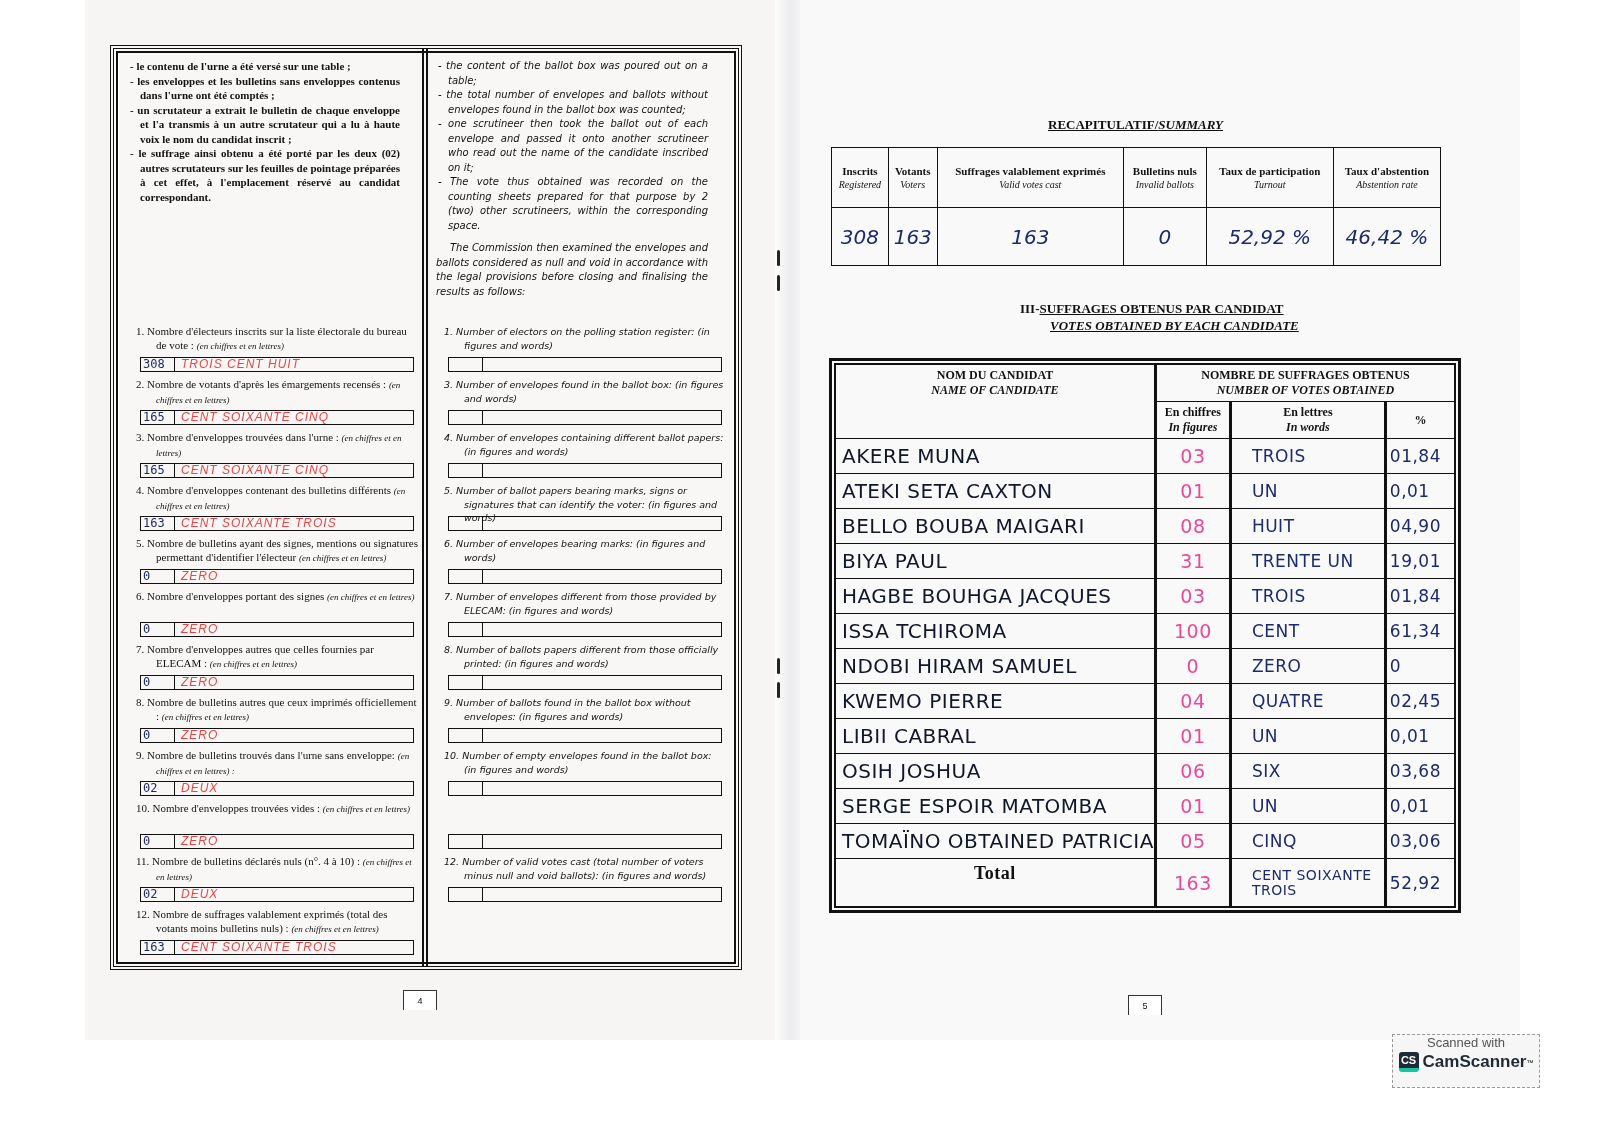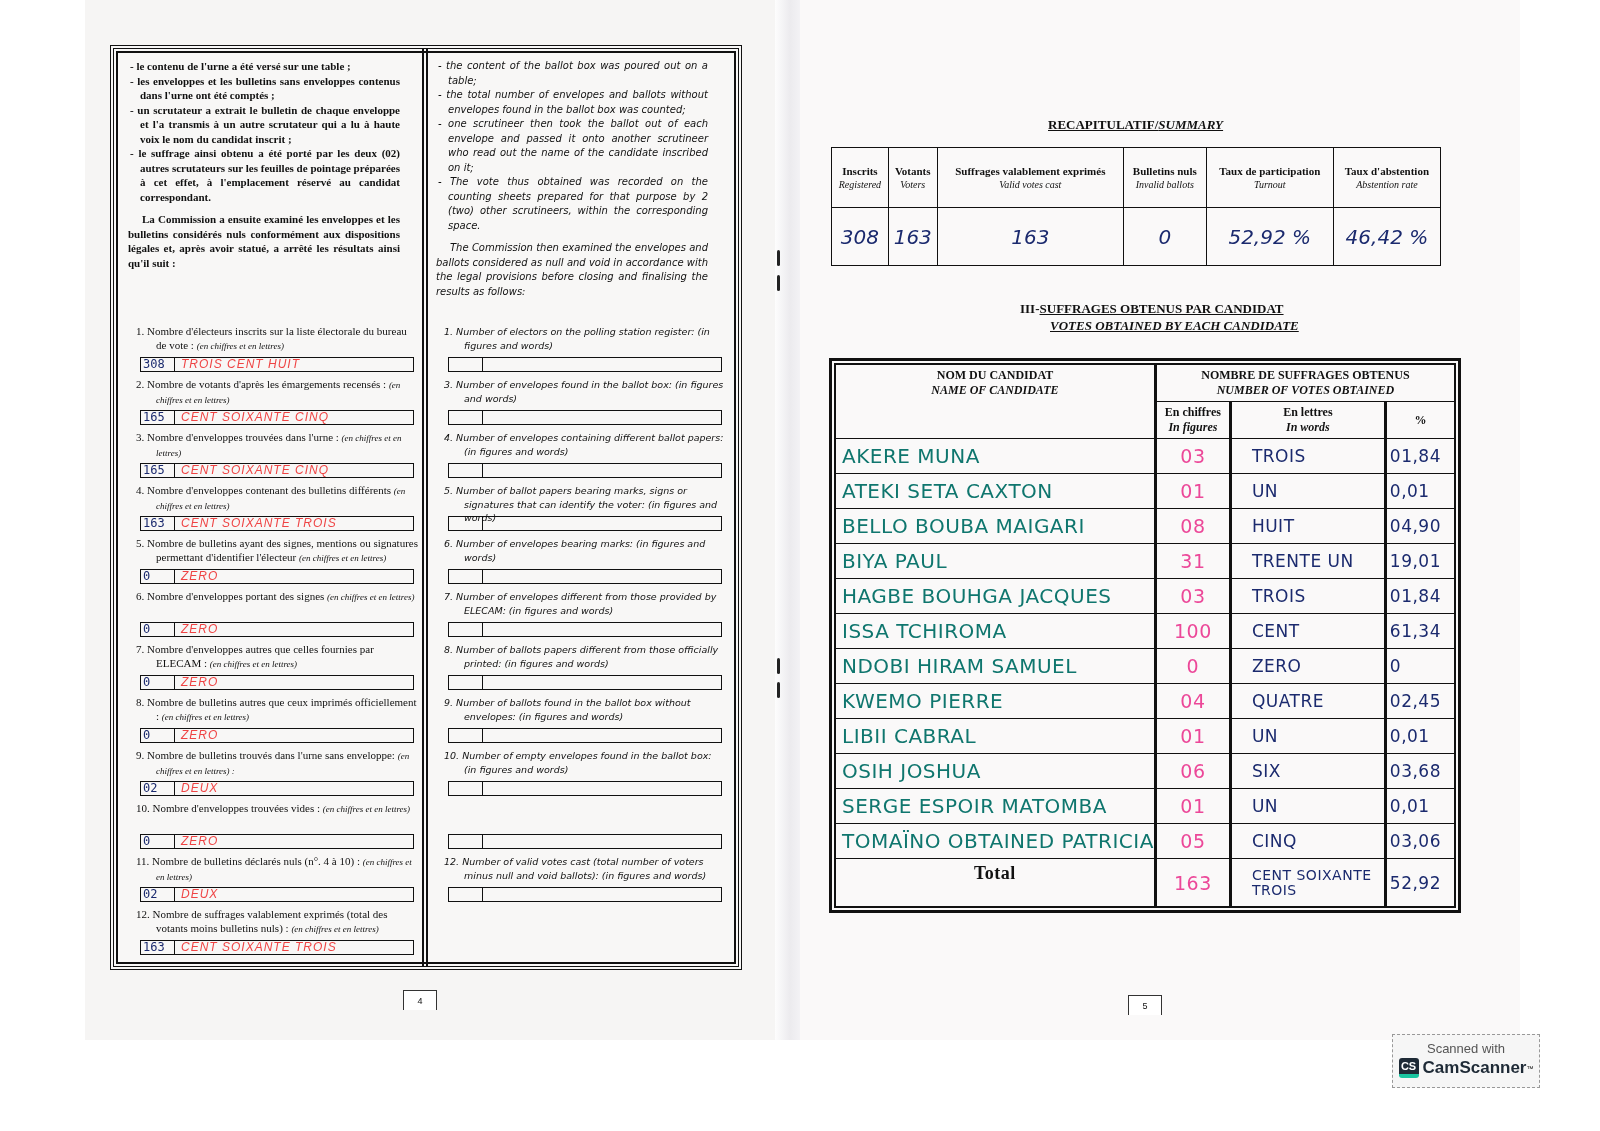--- a/index.html
+++ b/index.html
@@ -46,53 +46,52 @@
   .votes-title { position: absolute; left: 1020px; top: 300px; font-family: "Liberation Serif", serif; font-weight: bold; font-size: 13px; line-height: 17px; }
   .votes-title .u { text-decoration: underline; }
   .votes-title .en { display: block; padding-left: 30px; font-style: italic; text-decoration: underline; }
 
   .votes-wrap { position: absolute; left: 831px; top: 360px; width: 628px; border: 4px double #111; outline: 2px solid #111; }
   .votes-table { width: 100%; }
   .votes-table th, .votes-table td { border: 1.5px solid #111; }
   .votes-table th { font-family: "Liberation Serif", serif; font-size: 12px; font-weight: bold; line-height: 15px; padding: 3px; }
   .votes-table th .sub { font-style: italic; display: block; }
   .votes-table td { height: 35px; font-family: "DejaVu Sans", sans-serif; color: #111; font-size: 19px; letter-spacing: 0.5px; white-space: nowrap; overflow: hidden; }
-  .votes-table td.name { padding-left: 6px; color: #0f766e; font-size: 20px; }
+  .votes-table td.name { padding-left: 6px; color: #0f172a; font-size: 20px; }
   .votes-table td.fig { text-align: center; color: #ec4899; }
   .votes-table td.words { padding-left: 20px; color: #1b2a6e; font-size: 17px; }
   .votes-table td.pct { padding-left: 3px; color: #1b2a6e; font-size: 17px; }
   .votes-table .total-label { text-align: center; vertical-align: top; font-family: "Liberation Serif", serif; font-weight: bold; font-size: 18px; padding-top: 4px; }
   .votes-table tr.total td { height: 48px; }
   .thick-right { border-right: 3px solid #111 !important; }
 
   .margin-mark { position: absolute; width: 3px; height: 16px; background: #222; border-radius: 2px; }
 
   .camscanner { position: absolute; left: 1392px; top: 1034px; width: 148px; height: 54px; border: 1px dashed #999; background: #f6f6f6; text-align: center; }
-  .cs-top { font-size: 13px; color: #555; margin-top: 6px; }
+  .cs-top { font-size: 13px; color: #555; }
   .cs-bottom { display: flex; align-items: center; justify-content: center; margin-top: 2px; }
   .cs-logo { width: 20px; height: 20px; background: #1e2a36; border-bottom: 4px solid #19c5a0; color: #fff; font-size: 11px; font-weight: bold; line-height: 16px; border-radius: 3px; margin-right: 4px; }
   .cs-name { font-size: 17px; color: #1e2a36; font-weight: bold; }
 </style>
 </head>
 <body>
 
 <div class="sheet-left"></div>
 <div class="fold"></div>
 <div class="sheet-right"></div>
 
 <div class="form-frame">
   <div class="col-divider" style="left:308px;"></div>
 
   <div class="col col-fr">
     <div class="intro">
       <div class="bullet">- <span>le contenu de l'urne a été versé sur une table ;</span></div>
       <div class="bullet">- <span>les enveloppes et les bulletins sans enveloppes contenus dans l'urne ont été comptés ;</span></div>
       <div class="bullet">- <span>un scrutateur a extrait le bulletin de chaque enveloppe et l'a transmis à un autre scrutateur qui a lu à haute voix le nom du candidat inscrit ;</span></div>
       <div class="bullet">- <span>le suffrage ainsi obtenu a été porté par les deux (02) autres scrutateurs sur les feuilles de pointage préparées à cet effet, à l'emplacement réservé au candidat correspondant.</span></div>
-      <div class="para">La Commission a ensuite examiné les enveloppes et les bulletins considérés nuls conformément aux dispositions légales et, après avoir statué, a arrêté les résultats ainsi qu'il suit :</div>
     </div>
     <div class="items" id="items-fr">
         <div class="item">
           <div class="item-label"><span>1.</span> <span>Nombre d'électeurs inscrits sur la liste électorale du bureau de vote :</span> <i>(en chiffres et en lettres)</i></div>
           <div class="answer-box">
             <div class="answer-fig">308</div>
             <div class="answer-words">TROIS CENT HUIT</div>
           </div>
         </div>
         <div class="item">

